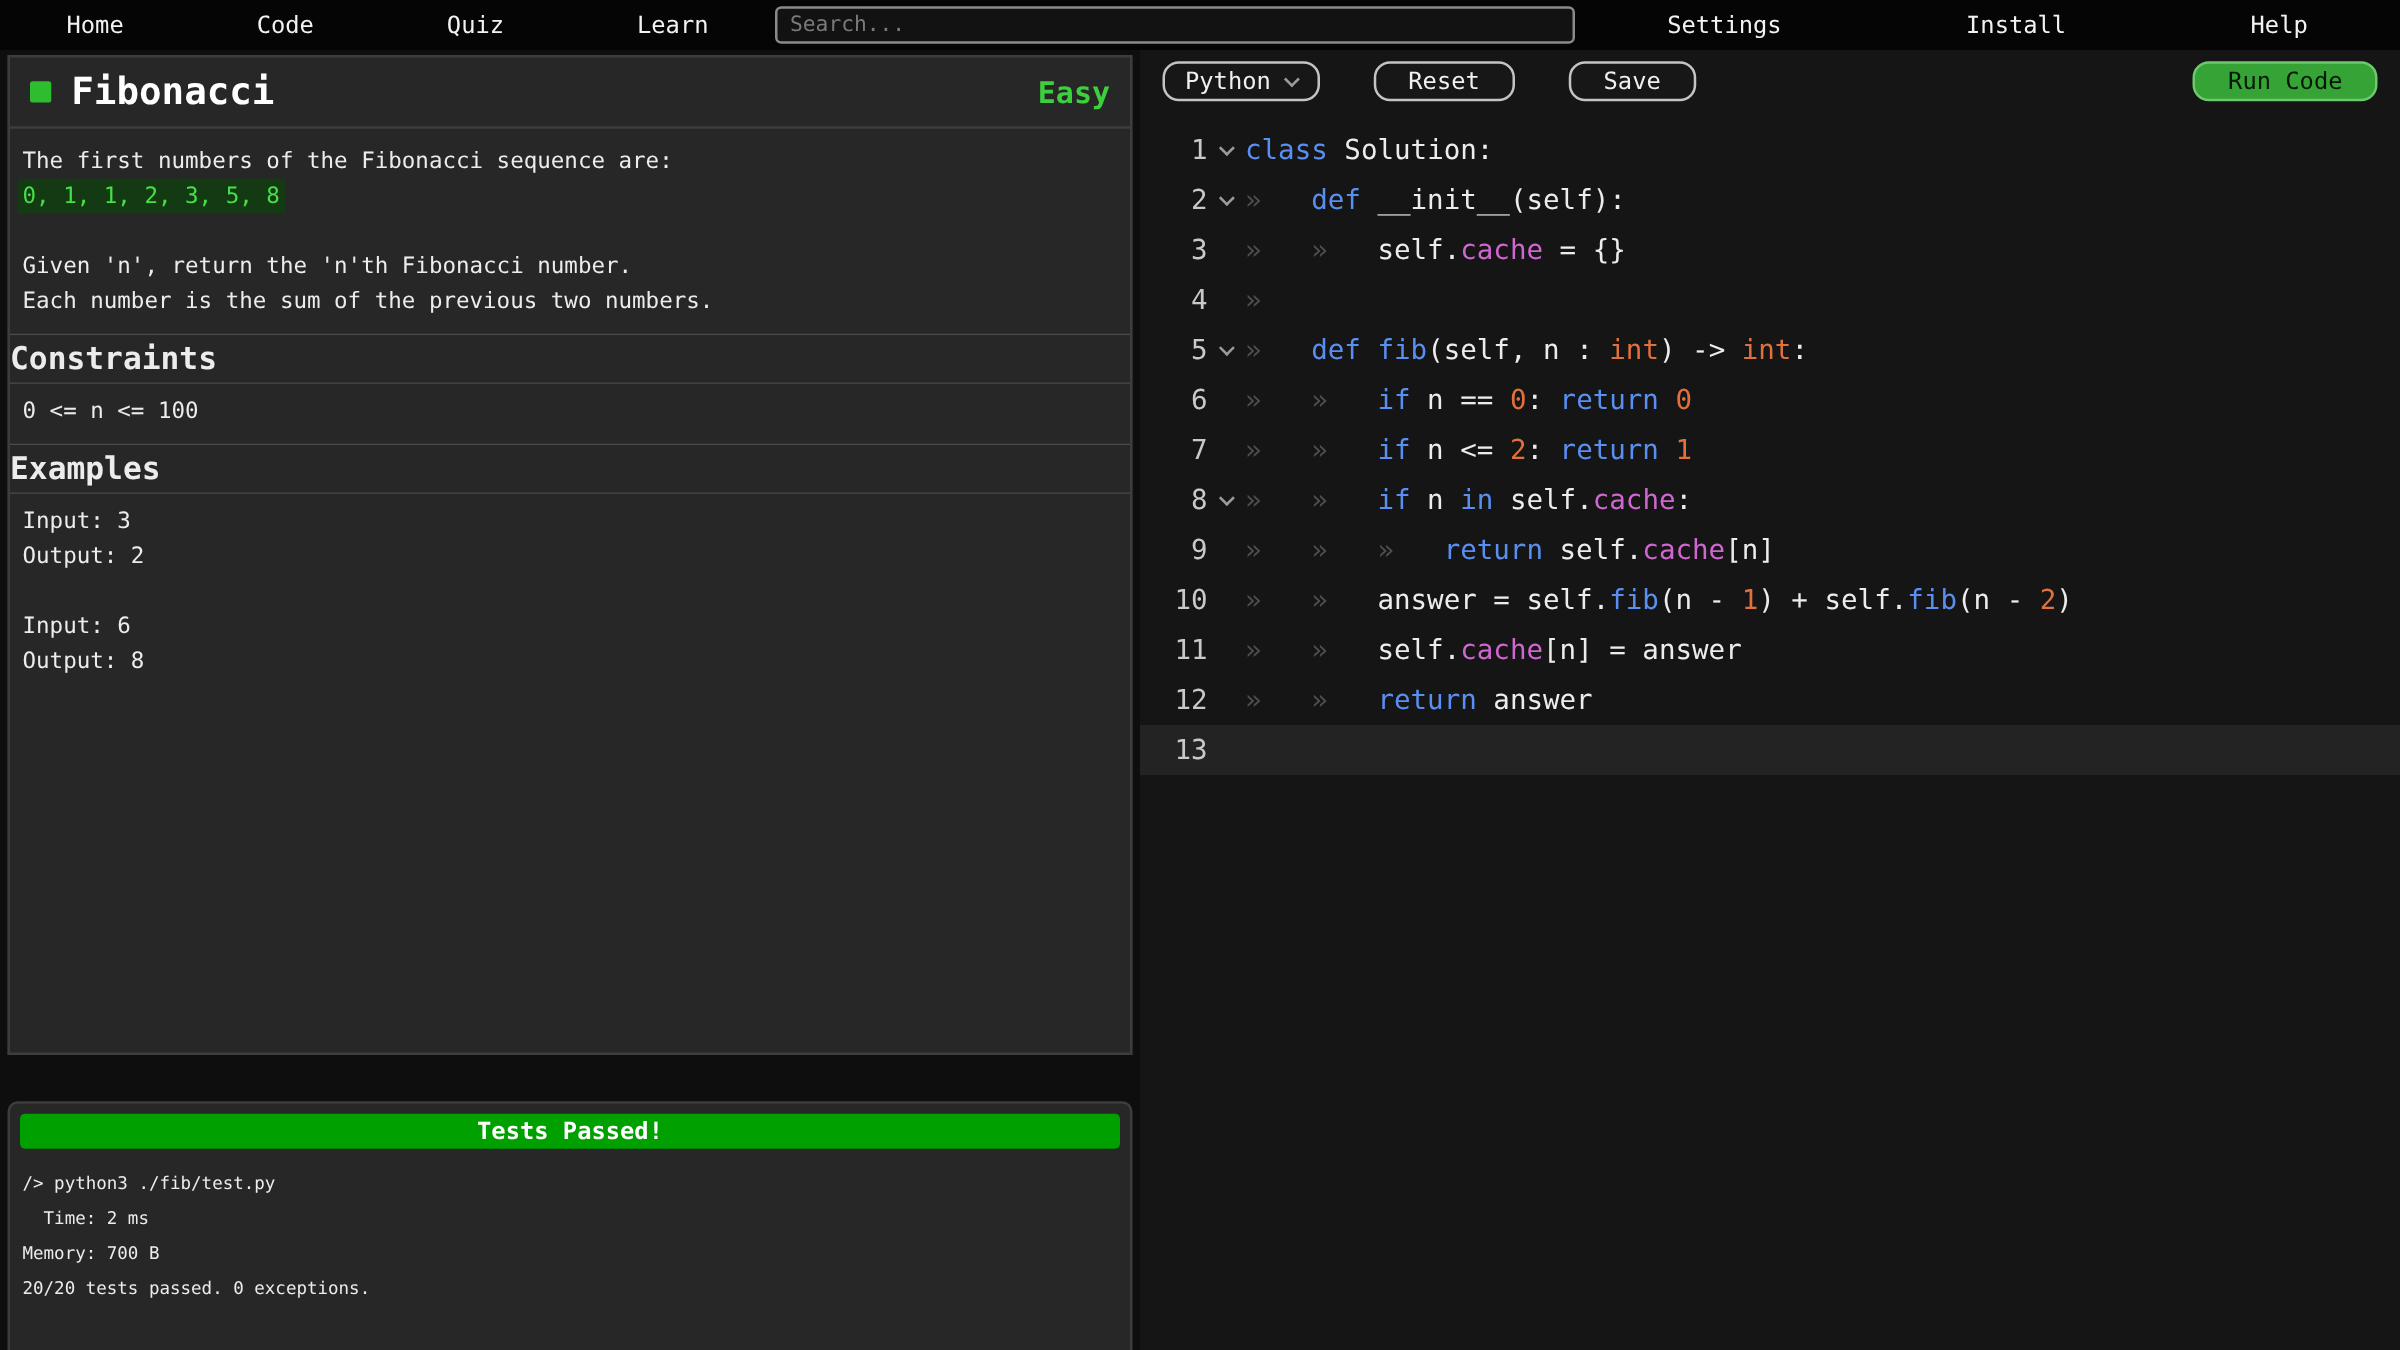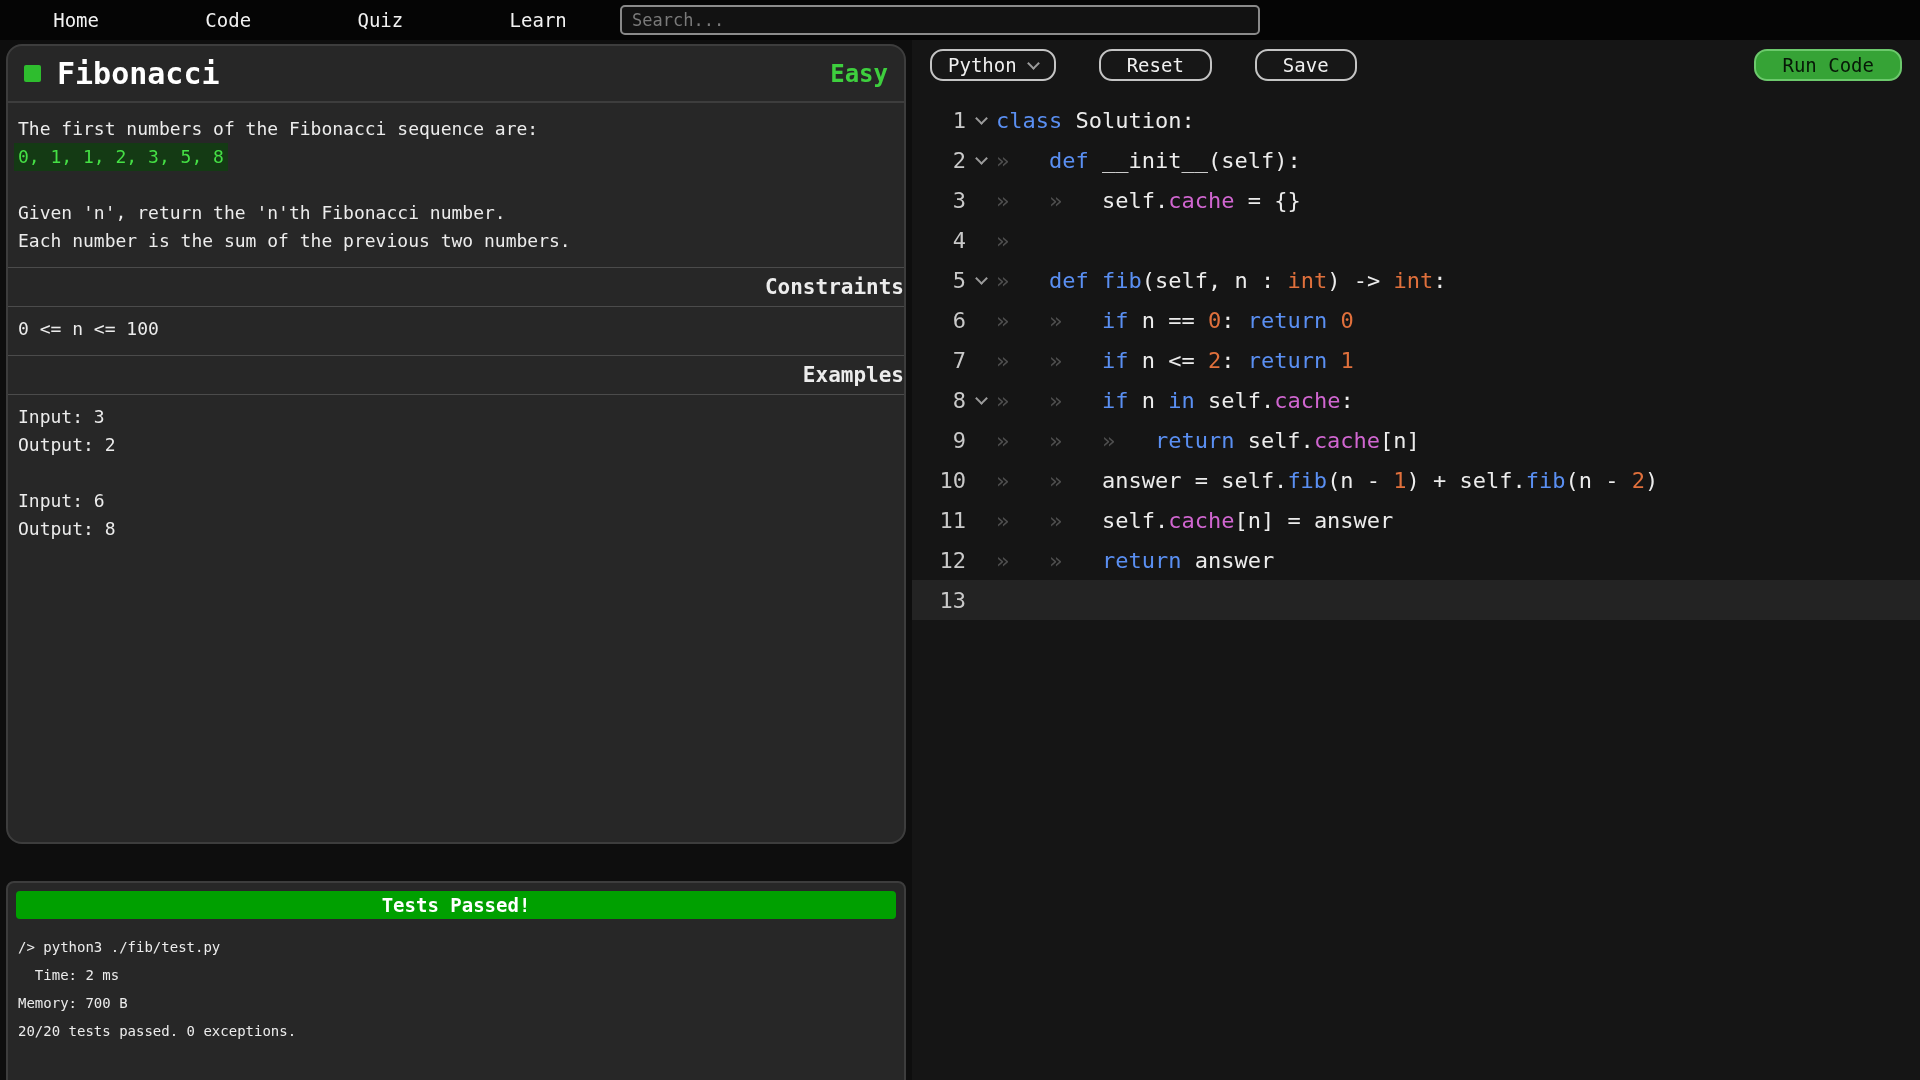--- a/index.html
+++ b/index.html
@@ -26,21 +26,21 @@
     background: #121212; color: #dddddd;
     border: 2px solid #8a8a8a; border-radius: 5px;
     font-family: "DejaVu Sans Mono", monospace;
     font-size: 17px; padding: 0 10px; outline: none;
   }
   .search-input::placeholder { color: #7a7a7a; }
 
   
   .problem-panel {
     position: absolute; left: 6px; top: 44px; width: 900px; height: 800px;
-    background: #272727; border: 2px solid #3d3d3d; border-radius: 16px;
+    background: #272727; border: 2px solid #3d3d3d; border-radius: 0;
     overflow: hidden;
   }
   .panel-header {
     display: flex; align-items: center;
     padding: 10px 16px; border-bottom: 2px solid #3d3d3d;
   }
   .green-square {
     width: 17px; height: 17px; border-radius: 2px;
     background: #2ebd2e; margin-right: 16px; flex: none;
   }
@@ -53,21 +53,21 @@
   .text-block { padding: 0 10px; white-space: pre-wrap; }
   .seq-line { padding: 0 6px; margin-bottom: 28px; }
   .seq {
     display: inline-block;
     background: var(--sequence_bg, #143a14);
     color: var(--sequence_text, #45e045);
     padding: 0 4px;
   }
   .section-heading {
     border-top: 1px solid #4b4b4b; border-bottom: 1px solid #4b4b4b;
-    text-align: right; font-weight: bold; font-size: 21px;
+    text-align: left; font-weight: bold; font-size: 25px;
     padding: 5px 0; margin: 12px 0 8px 0;
   }
   .example { padding: 0 10px; margin-bottom: 28px; }
 
   
   .tests-panel {
     position: absolute; left: 6px; top: 852px; width: 900px; height: 222px;
     background: #272727; border: 2px solid #3d3d3d; border-radius: 8px;
     overflow: hidden;
     margin-top: 29px;
@@ -128,20 +128,25 @@
 <body>
 
 <div class="navbar">
   <div class="nav-group-left">
     <span class="nav-item">Home</span>
     <span class="nav-item">Code</span>
     <span class="nav-item">Quiz</span>
     <span class="nav-item">Learn</span>
   </div>
   <input class="search-input" type="text" placeholder="Search..." style="">
+  <div class="nav-group-right">
+    <span class="nav-item">Settings</span>
+    <span class="nav-item">Install</span>
+    <span class="nav-item">Help</span>
+  </div>
 </div>
 
 <div class="problem-panel">
   <div class="panel-header">
     <span class="green-square"></span>
     <span class="problem-title">Fibonacci</span>
     <span class="difficulty-badge">Easy</span>
   </div>
   <div class="panel-body">
     <div class="text-block">The first numbers of the Fibonacci sequence are:</div>

